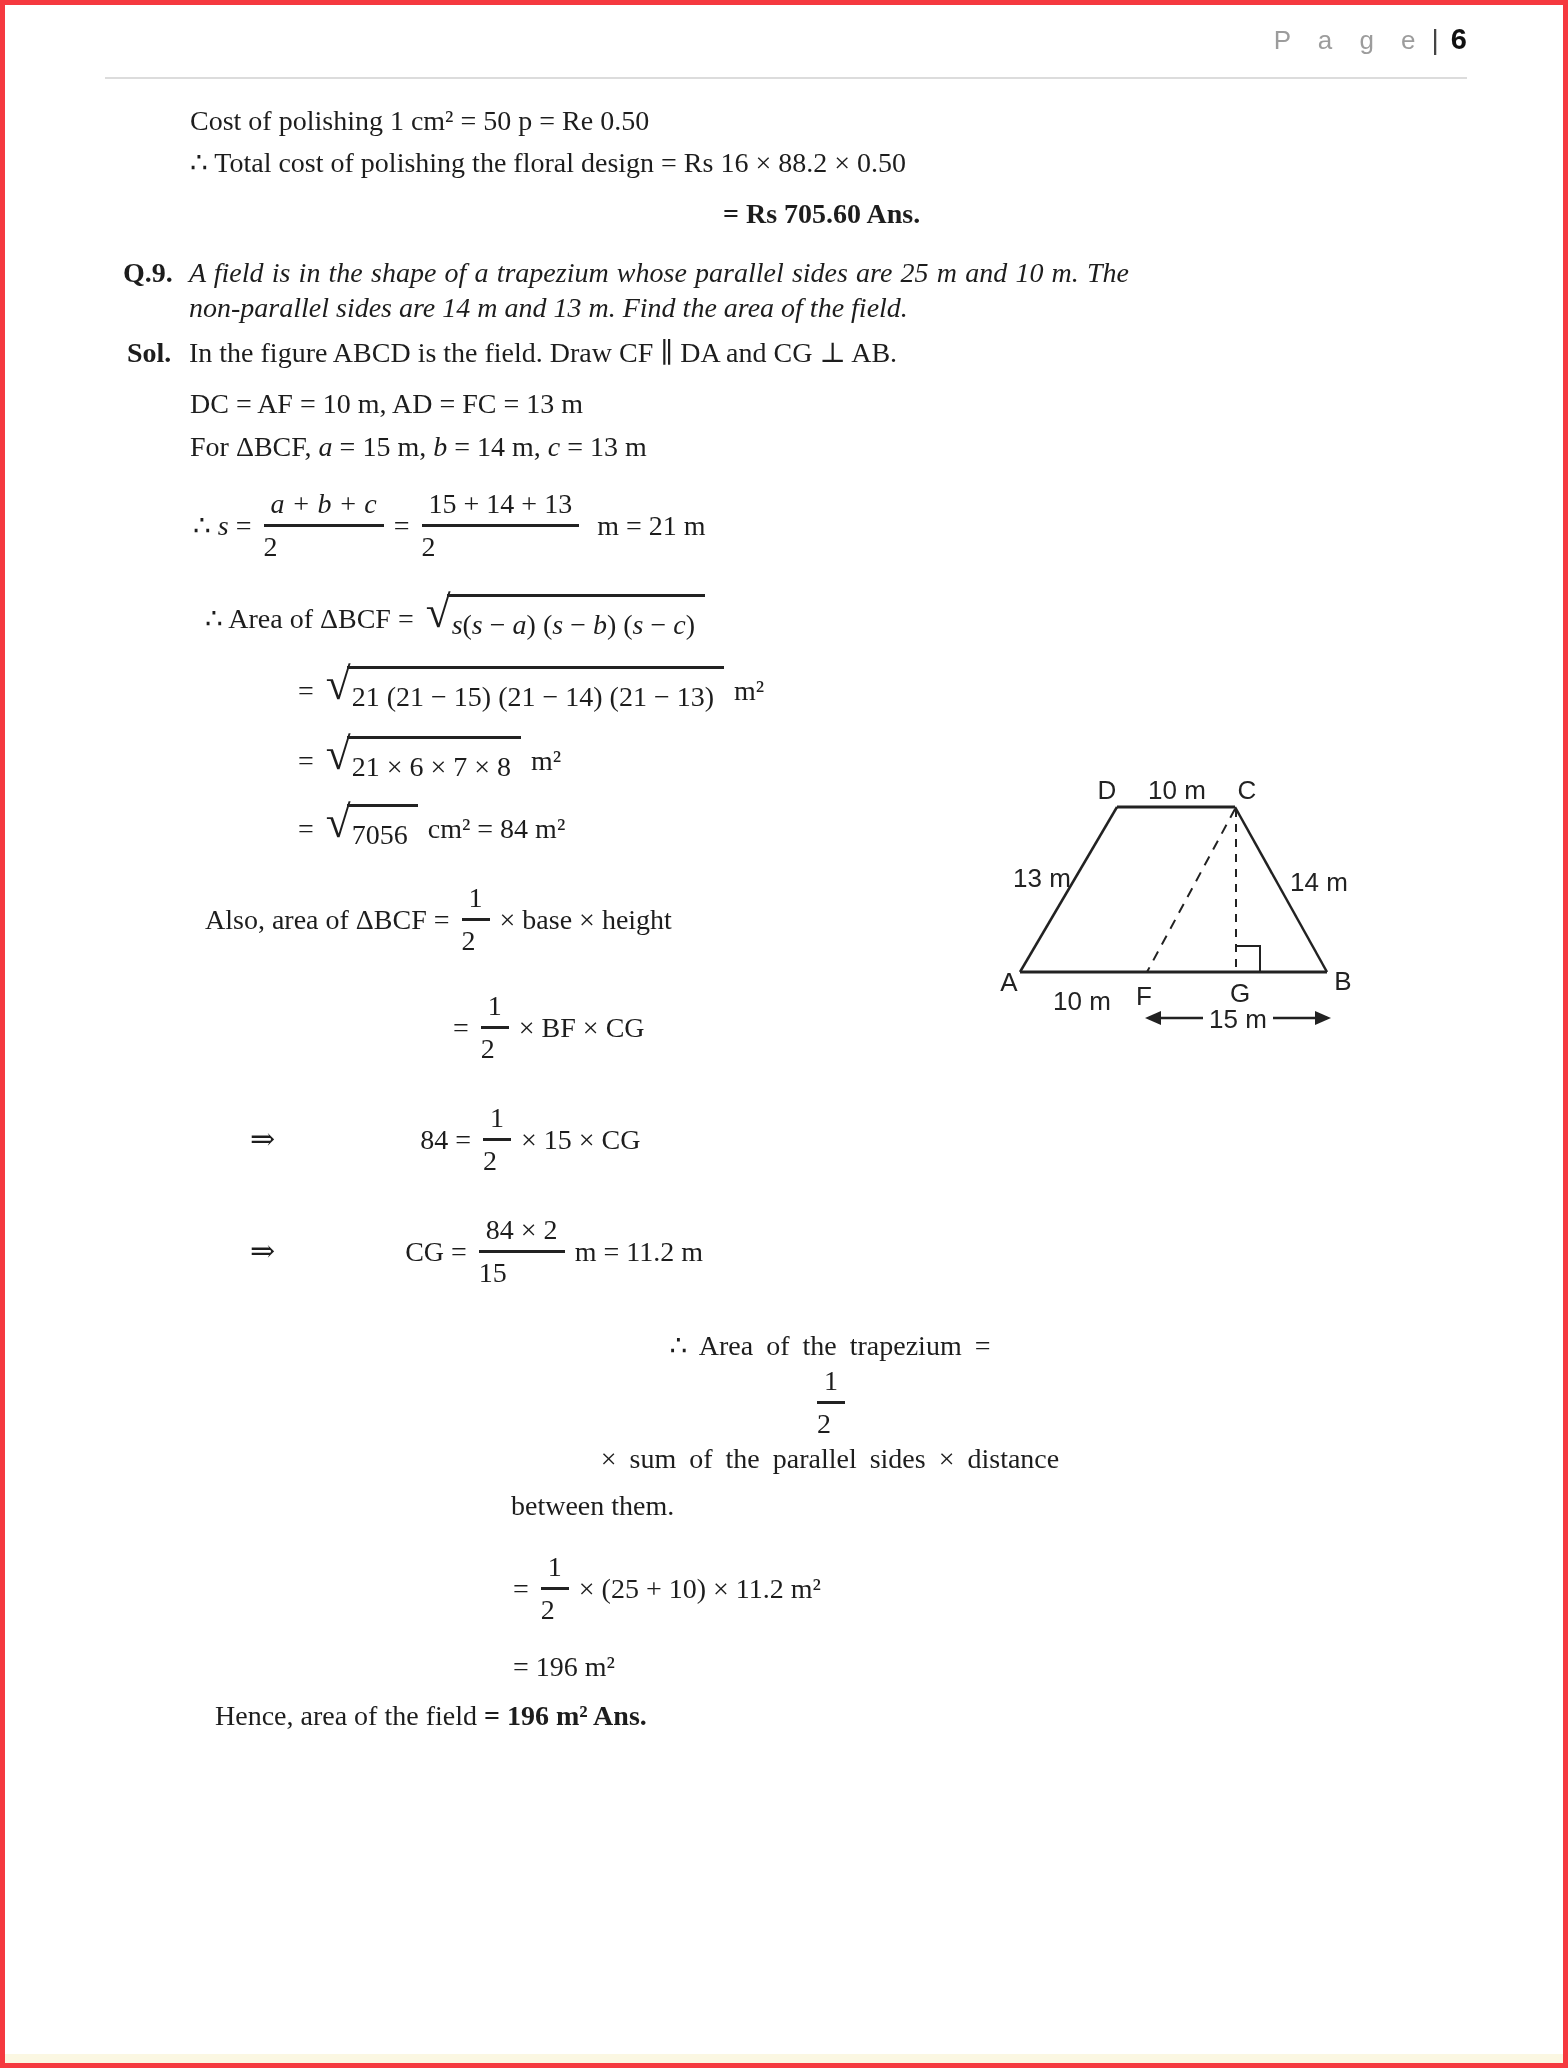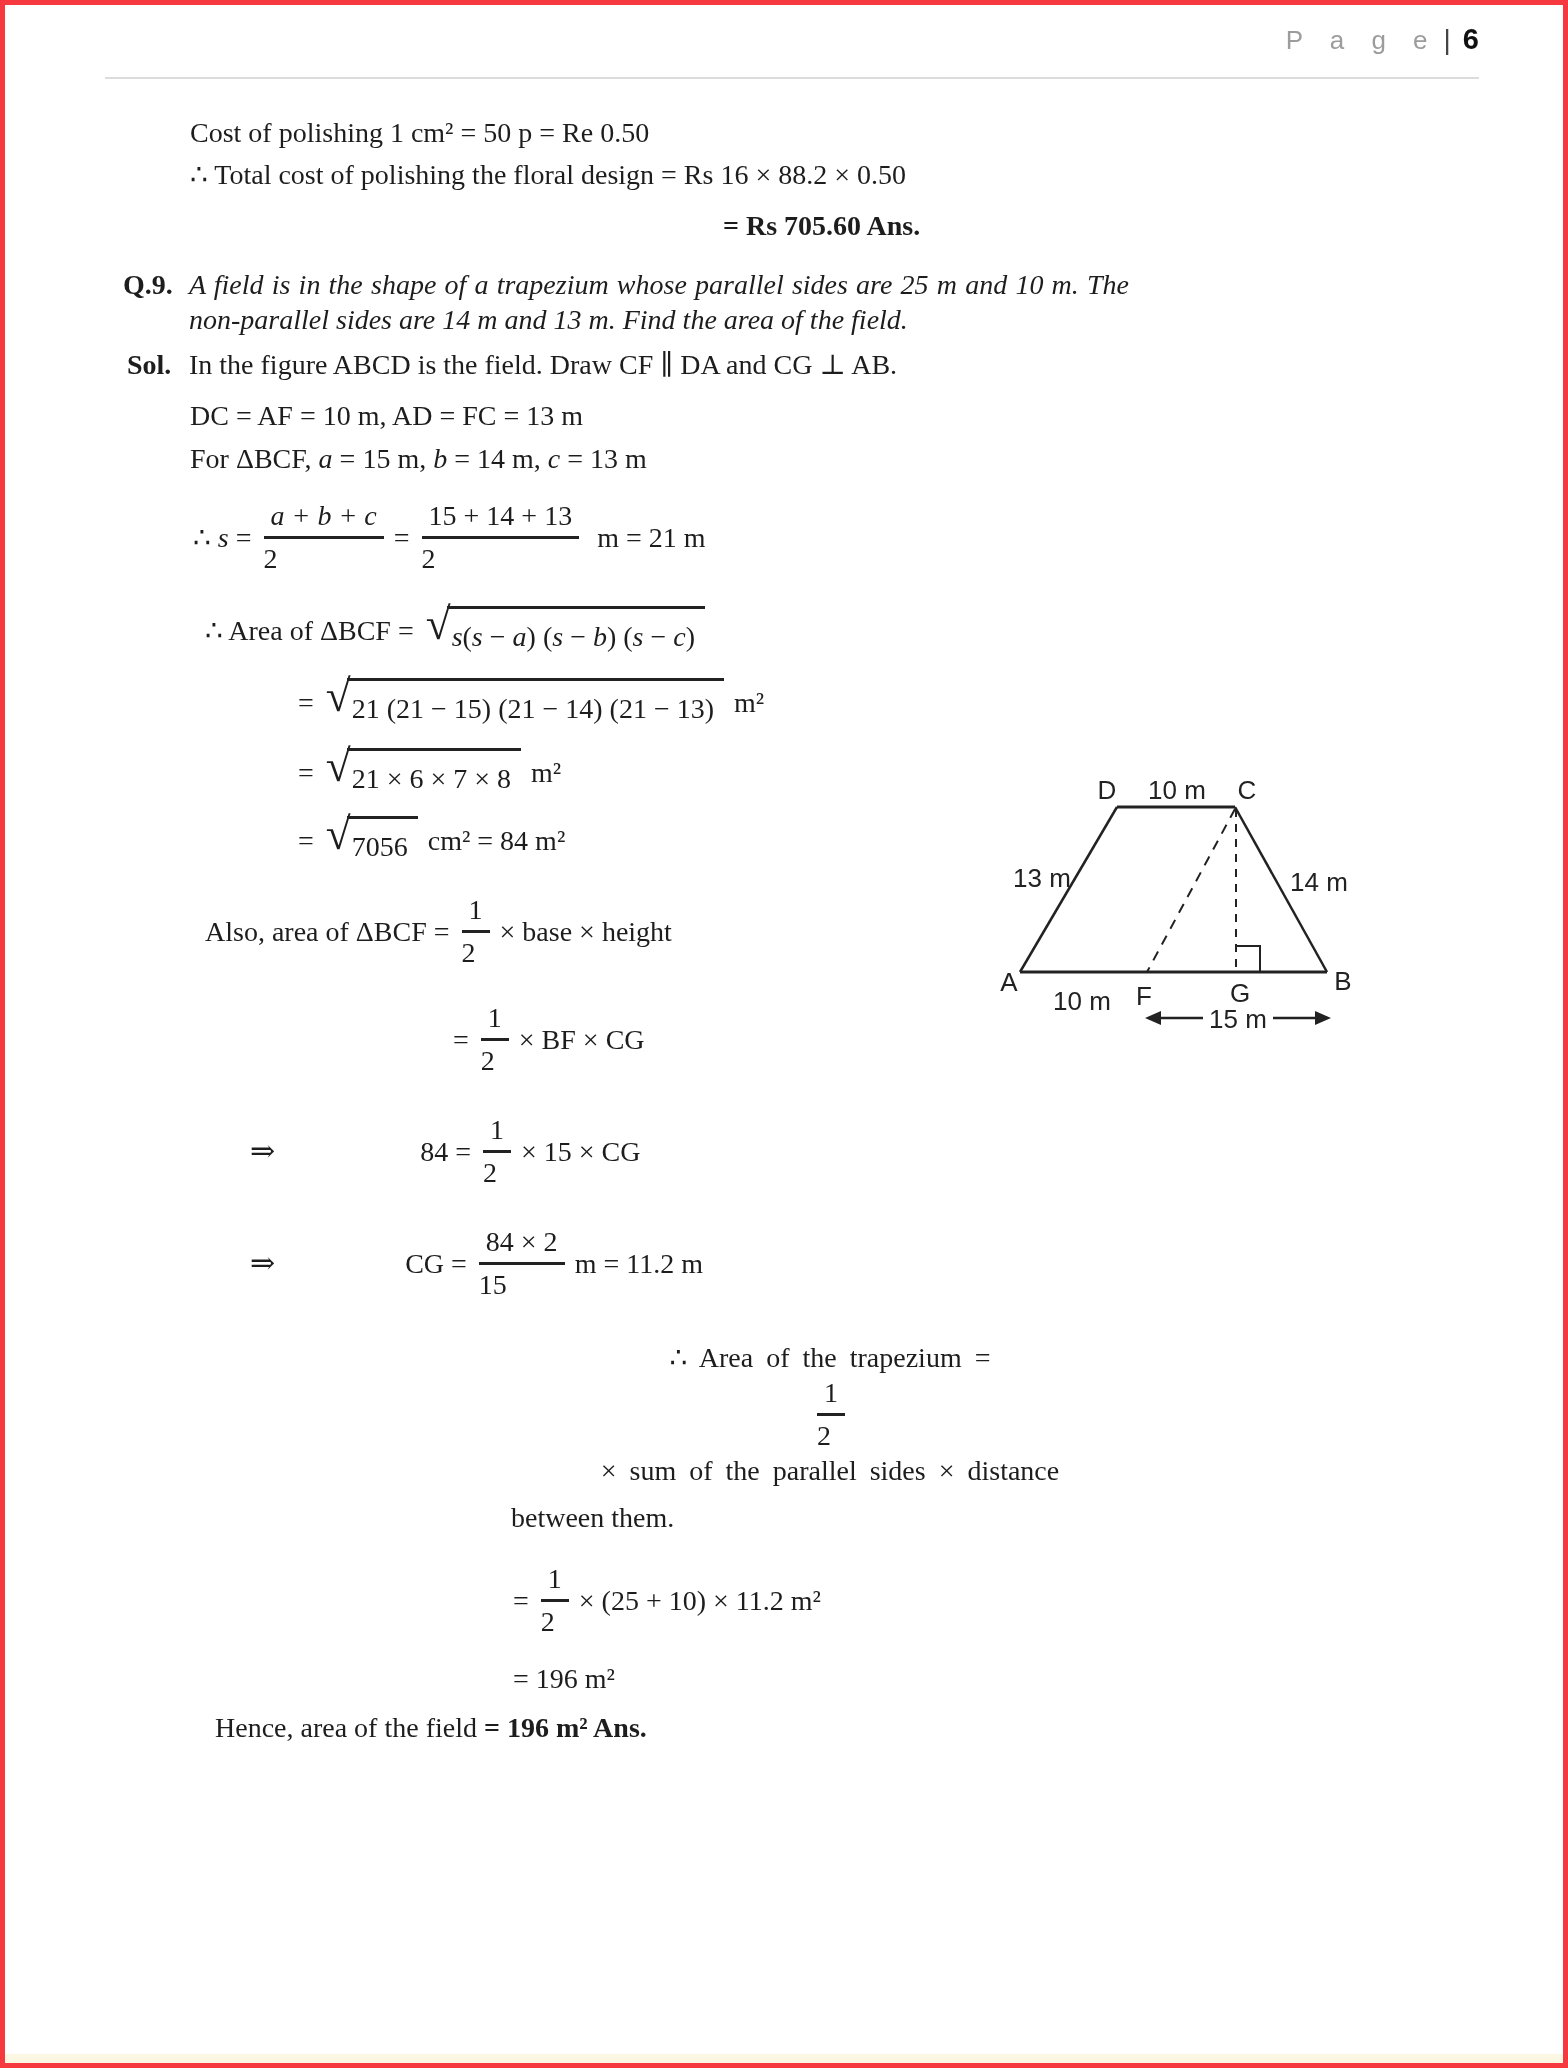--- a/index.html
+++ b/index.html
@@ -6,30 +6,30 @@
   body { width:1568px; height:2068px; background:#fff; }
   .page {
     position:relative; width:1568px; height:2068px; box-sizing:border-box;
     background:#ffffff; border:5px solid #f5393f; overflow:hidden;
     font-family:"Liberation Serif","DejaVu Serif",serif; color:#1d1d1d;
   }
   .bottom-strip { position:absolute; left:0; right:0; bottom:0; height:9px; background:#fbf7e2; }
 
   
   .header {
-    position:absolute; top:18px; left:100px; right:84px; height:54px;
+    position:absolute; top:18px; left:100px; right:96px; height:54px;
     border-bottom:2px solid #dcdcdc; text-align:right;
     font-family:"Liberation Sans","DejaVu Sans",sans-serif;
   }
   .header .pageword { color:#9c9c9c; font-size:26px; letter-spacing:10px; }
   .header .sep { color:#444; font-size:28px; margin:0 12px 0 6px; font-weight:300; }
   .header .pagenum { color:#111; font-size:29px; font-weight:bold; }
 
   
-  .content { position:absolute; top:96px; left:100px; width:1372px; font-size:28px; line-height:1.25; }
+  .content { position:absolute; top:84px; left:100px; width:1372px; font-size:28px; line-height:1.25; }
   .line { white-space:nowrap; }
   .b { font-weight:bold; }
   .i { font-style:italic; }
   .qrow { display:flex; }
   .qlabel { font-weight:bold; flex:0 0 66px; margin-left:18px; }
   .qtext { width:940px; font-style:italic; text-align:justify; white-space:normal; }
   .stext { width:1000px; white-space:normal; }
 
   .eqrow { display:flex; align-items:center; }
   .eqrow > span { margin-right:10px; }

